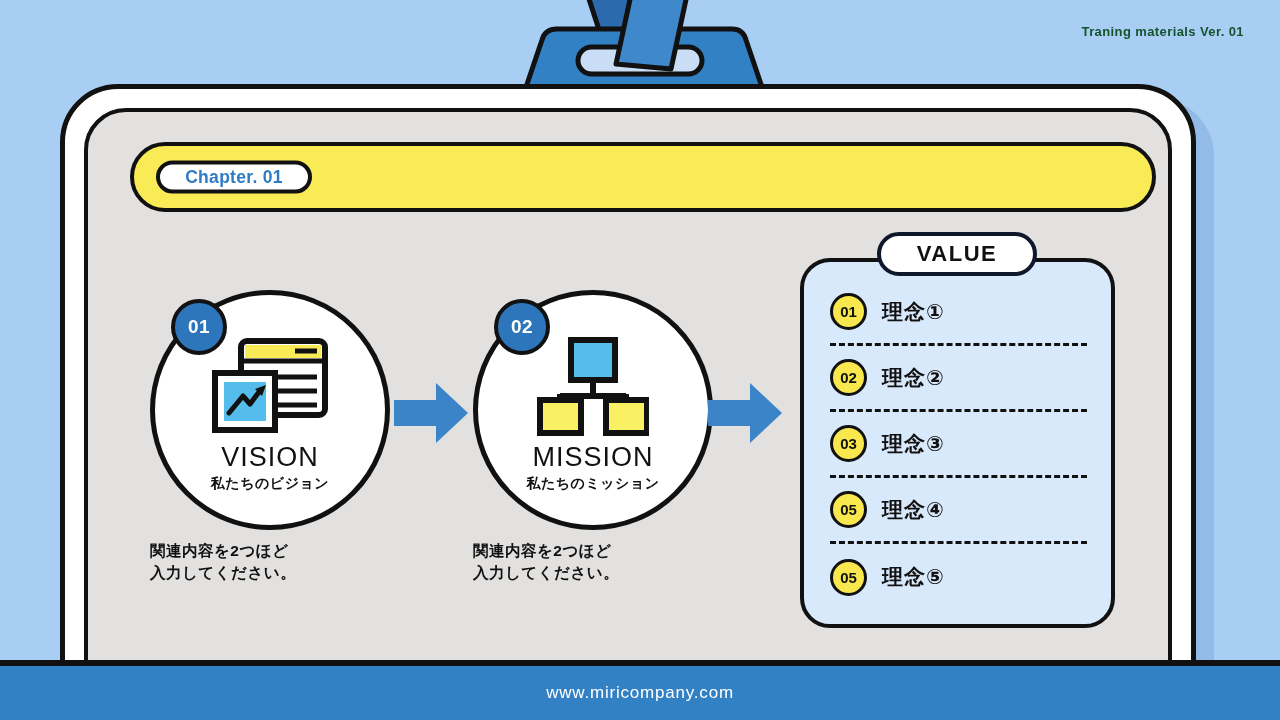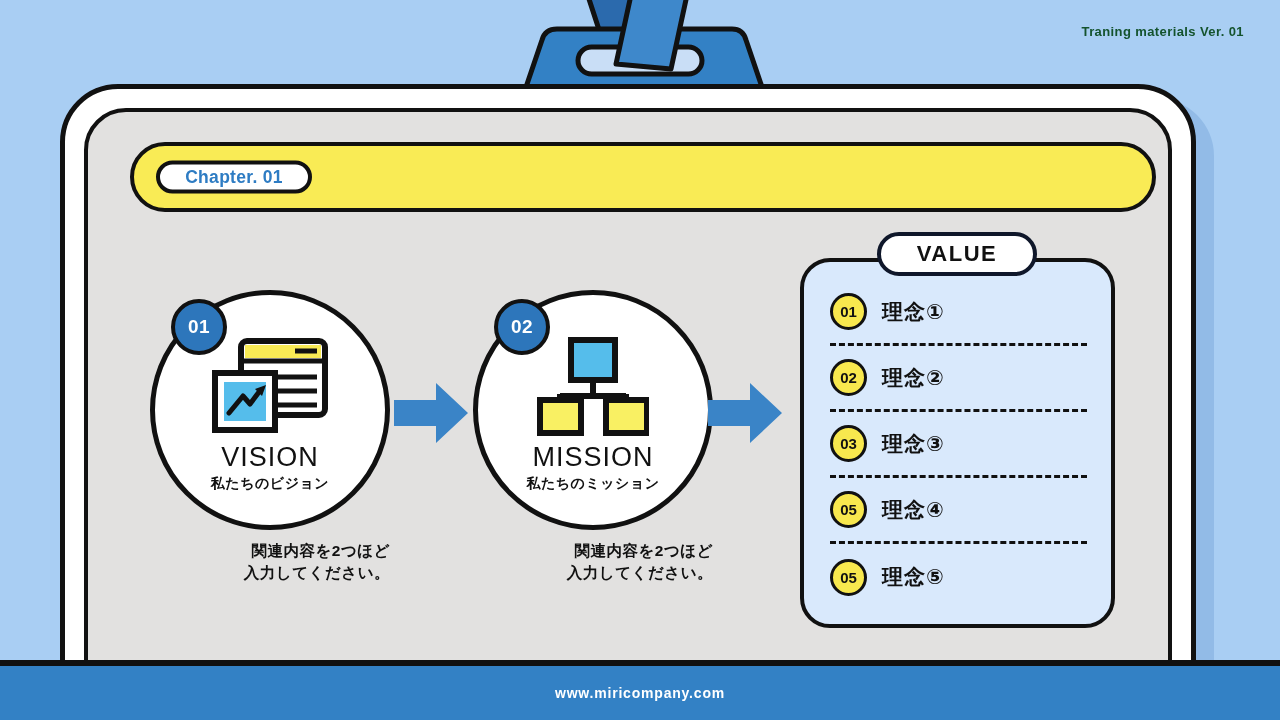--- a/index.html
+++ b/index.html
@@ -47,21 +47,21 @@
   .step-mission{left:473px;}
   .num-badge{
     position:absolute;left:16px;top:4px;width:56px;height:56px;
     background:#2D76BB;border:4px solid #111;border-radius:50%;box-sizing:border-box;
     display:flex;align-items:center;justify-content:center;
     color:#fff;font-size:19px;font-weight:800;letter-spacing:.5px;
   }
   .step-title{font-size:27px;font-weight:400;letter-spacing:1px;margin-top:6px;}
   .step-sub{font-size:14px;font-weight:700;margin-top:2px;letter-spacing:.5px;}
   .caption{
-    position:absolute;top:540px;width:240px;z-index:3;text-align:right;
+    position:absolute;top:540px;width:240px;z-index:3;text-align:left;
     font-size:15.5px;font-weight:800;line-height:1.45;letter-spacing:.5px;
   }
   .caption-vision{left:150px;}
   .caption-mission{left:473px;}
   .arrow{position:absolute;top:381px;z-index:3;}
   .arrow-1{left:394px;}
   .arrow-2{left:708px;}
   .value-panel{
     position:absolute;left:800px;top:258px;width:315px;height:370px;z-index:3;
     background:#D9E9FC;border:4px solid #111;border-radius:30px;box-sizing:border-box;
@@ -81,21 +81,21 @@
     width:37px;height:37px;flex:0 0 37px;background:#F8E84E;border:3px solid #111;
     border-radius:50%;box-sizing:border-box;display:flex;align-items:center;justify-content:center;
     font-size:15px;font-weight:800;
   }
   .value-label{font-size:21px;font-weight:700;margin-left:15px;letter-spacing:1px;}
   .footer{
     position:absolute;left:0;top:660px;width:1280px;height:60px;z-index:10;
     background:#3381C5;border-top:6px solid #111;box-sizing:border-box;
     display:flex;align-items:center;justify-content:center;
   }
-  .footer-url{color:#fff;font-size:14px;font-weight:700;letter-spacing:.8px;}
+  .footer-url{color:#fff;font-size:17px;font-weight:400;letter-spacing:.8px;}
 </style>
 </head>
 <body>
 
 <div class="version">Traning materials Ver. 01</div>
 
 <svg class="lanyard" width="290" height="95" viewBox="0 0 290 95">
   <polygon points="88,-4 132,-4 150,45 104,45" fill="#2B6AAD" stroke="#111" stroke-width="5" stroke-linejoin="round"></polygon>
   <path d="M24 93 L42 40 Q45 29 57 29 L232 29 Q243 29 246 40 L264 93 Z" fill="#3381C5" stroke="#111" stroke-width="5" stroke-linejoin="round"></path>
   <rect x="78" y="47" width="124" height="27" rx="13.5" fill="#C9DEF6" stroke="#111" stroke-width="5"></rect>

